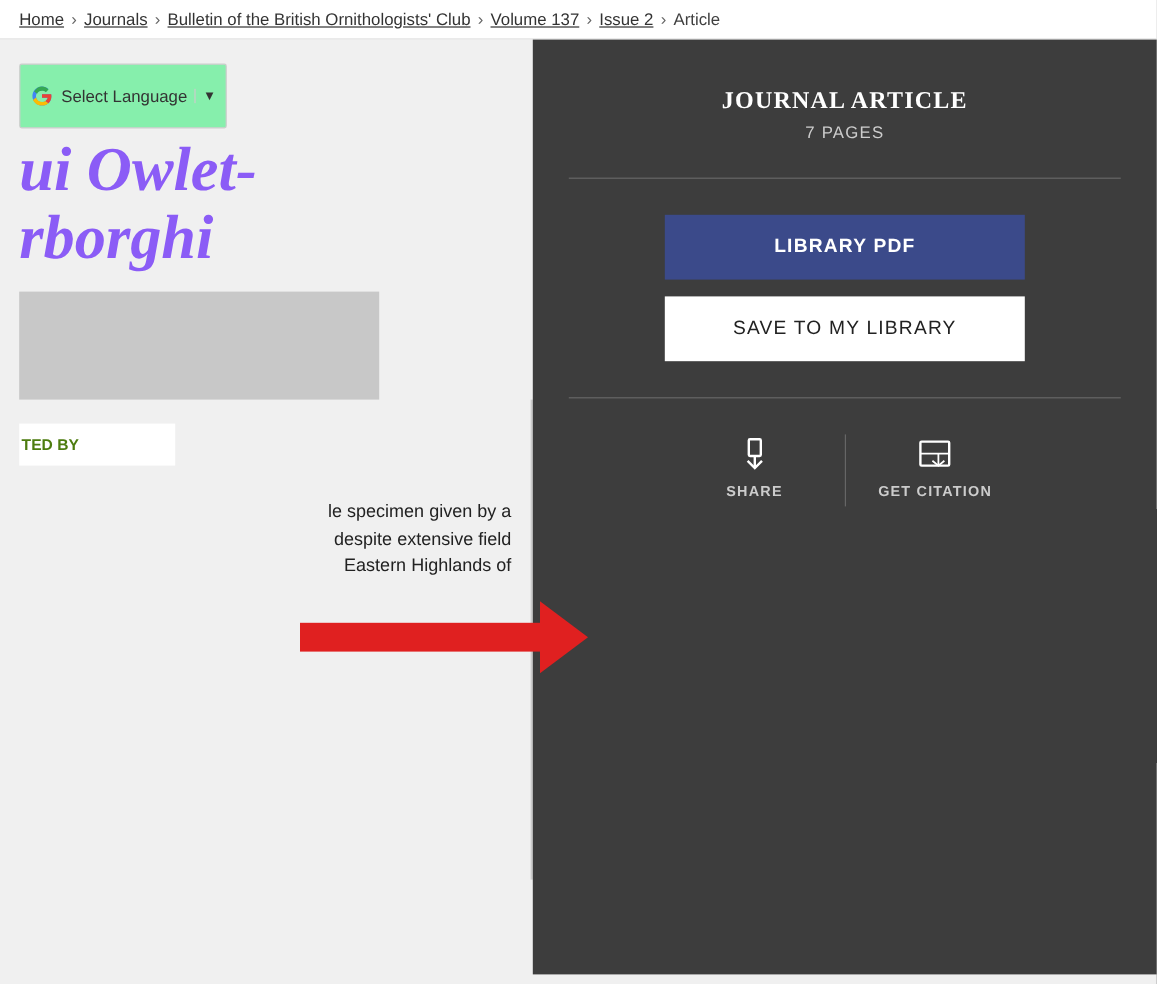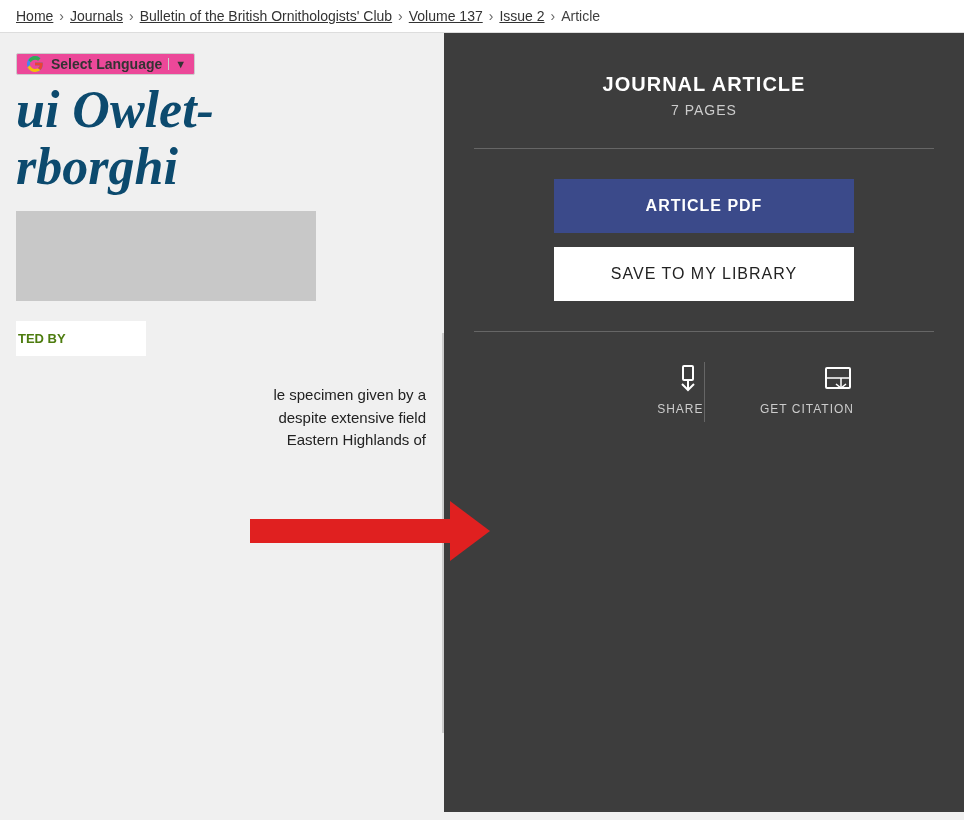--- a/index.html
+++ b/index.html
@@ -51,27 +51,26 @@
       padding: 20px 16px;
       position: relative;
       overflow: hidden;
     }
 
     
     .translate-widget {
       display: inline-flex;
       align-items: center;
       border: 1px solid #ccc;
-      background: #ec4899;
-      padding: 0 8px;
+      background: #86efac;
+      padding: 16px 8px;
       border-radius: 2px;
       gap: 6px;
       cursor: pointer;
       margin-bottom: 6px;
-      font-weight: bold;
     }
     .google-g {
       width: 20px;
       height: 20px;
       flex-shrink: 0;
     }
     .translate-label {
       font-size: 14px;
       color: #333;
     }
@@ -93,21 +92,21 @@
       width: 270px;
     }
 
     
     .article-title {
       font-family: Georgia, 'Times New Roman', serif;
       font-size: 52px;
       font-weight: 900;
       font-style: italic;
       line-height: 1.1;
-      color: #0c4a6e;
+      color: #8b5cf6;
       margin-bottom: 16px;
     }
 
     
     .gray-block {
       width: 300px;
       height: 90px;
       background: #c8c8c8;
       margin-bottom: 20px;
     }
@@ -150,20 +149,21 @@
       position: relative;
     }
 
     .article-type-label {
       font-size: 20px;
       font-weight: bold;
       color: #fff;
       letter-spacing: 1px;
       text-align: left;
       margin-bottom: 6px;
+      font-family: Liberation Serif, serif;
     }
     .pages-label {
       font-size: 14px;
       color: #ccc;
       letter-spacing: 1px;
       text-align: center;
       margin-bottom: 30px;
     }
 
     .divider-line {
@@ -214,23 +214,24 @@
     .action-row {
       display: flex;
       align-items: flex-start;
       width: 300px;
       gap: 0;
     }
     .action-item {
       flex: 1;
       display: flex;
       flex-direction: column;
-      align-items: flex-end;
+      align-items: center;
       gap: 8px;
       cursor: pointer;
+      font-weight: bold;
     }
     .action-divider {
       width: 1px;
       background: #666;
       height: 60px;
       align-self: center;
     }
     .action-icon {
       width: 32px;
       height: 32px;
@@ -335,21 +336,21 @@
     <div class="arrow-head"></div>
   </div>
 
   <div class="right-panel">
 
     <div class="article-type-label">JOURNAL ARTICLE</div>
     <div class="pages-label">7 PAGES</div>
 
     <div class="divider-line"></div>
 
-    <button class="download-btn">ARTICLE PDF</button>
+    <button class="download-btn">LIBRARY PDF</button>
     <button class="save-btn">SAVE TO MY LIBRARY</button>
 
     <div class="divider-line2"></div>
 
     <div class="action-row">
       <div class="action-item">
         <div class="action-icon">
           <svg width="32" height="32" viewBox="0 0 32 32" fill="none">
             <rect x="11" y="4" width="10" height="14" rx="1" stroke="white" stroke-width="2" fill="none"></rect>
             <path d="M16 18 L16 28" stroke="white" stroke-width="2"></path>

